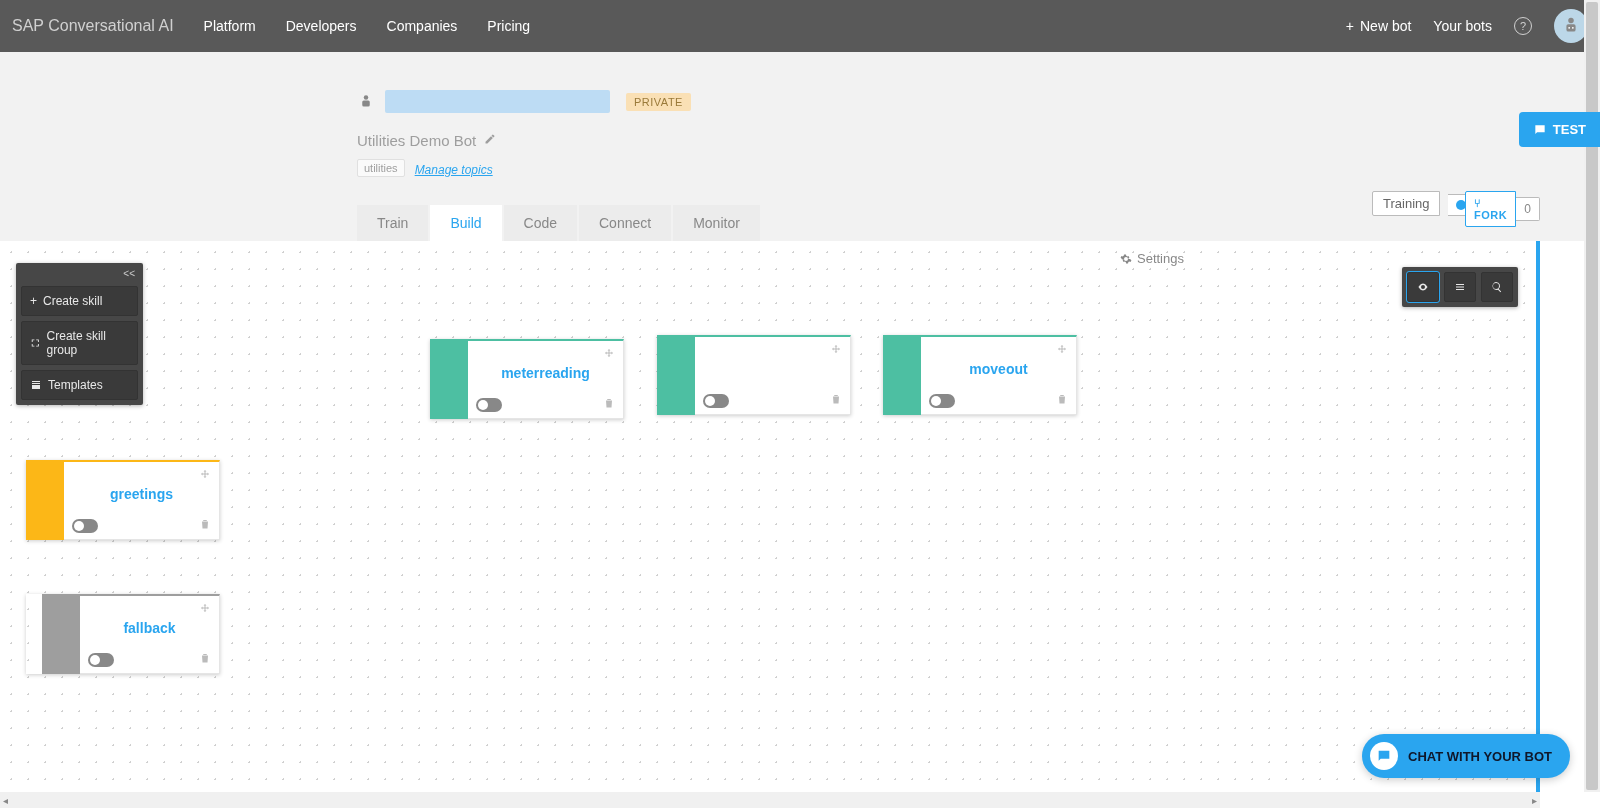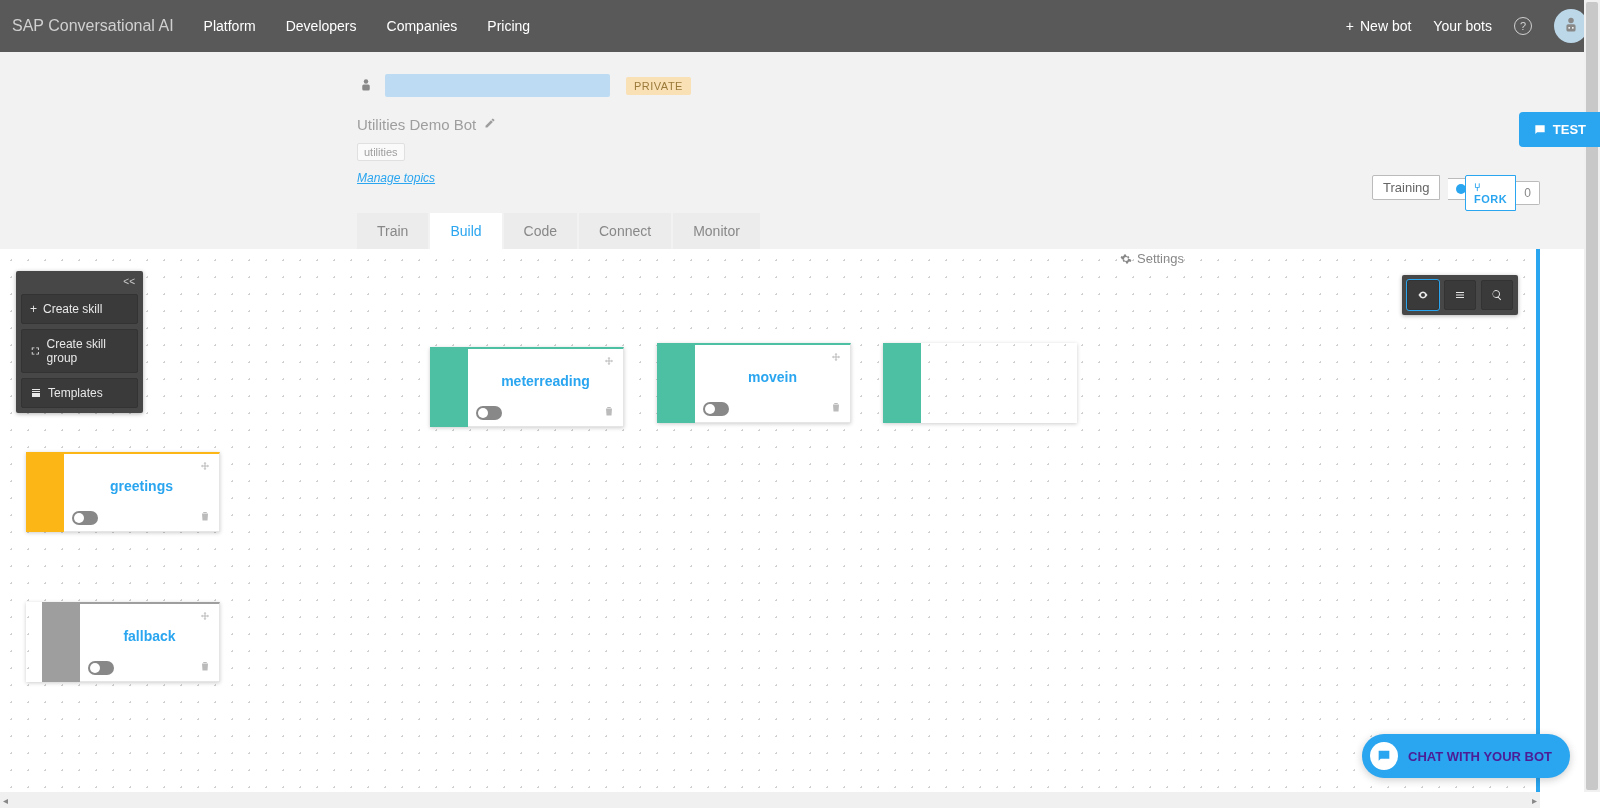--- a/index.html
+++ b/index.html
@@ -10,37 +10,37 @@
 .topbar .nav a { color: #fff; font-size: 14px; text-decoration: none; cursor: pointer; }
 .topbar .spacer { flex: 1; }
 .topbar .right { display: flex; align-items: center; gap: 22px; }
 .topbar .right a { color: #fff; font-size: 14px; text-decoration: none; cursor: pointer; display: flex; align-items: center; gap: 6px; }
 .topbar .help-icon { width: 18px; height: 18px; border: 1.5px solid #d0d0d0; border-radius: 50%; display: flex; align-items: center; justify-content: center; font-size: 11px; color: #d0d0d0; }
 .avatar-wrap { width: 34px; height: 34px; border-radius: 50%; background: #bcd7e8; display: flex; align-items: center; justify-content: center; position: relative; }
 .avatar-wrap .robot { width: 22px; height: 22px; }
 
 .sub-header { background: #f2f2f2; padding: 22px 0 0 0; position: relative; }
 .sub-inner { margin-left: 357px; width: 830px; }
-.row1 { display: flex; align-items: center; gap: 10px; }
+.row1 { display: flex; align-items: center; gap: 10px; margin-top: 16px; }
 .bot-icon { width: 18px; height: 18px; }
 .name-placeholder { width: 225px; height: 23px; background: #bddcf4; border-radius: 2px; }
 .badge-private { background: #fae0b5; color: #9a7a3a; font-size: 11px; letter-spacing: 0.5px; padding: 3px 8px; border-radius: 2px; margin-left: 6px; }
 .training-box { display: flex; align-items: flex-end; position: absolute; left: 1015px; top: 78px; gap: 8px; }
 .training-box .tbtn { border: 1px solid #bbb; background: #fff; color: #666; font-size: 13px; padding: 4px 10px; border-radius: 2px 0 0 2px; }
 .training-box .tdot { border: 1px solid #bbb; border-left: none; background: #fff; padding: 5px 8px; border-radius: 0 2px 2px 0; }
 .tdot .dot { width: 10px; height: 10px; background: #2aa5ef; border-radius: 50%; display: block; }
 .fork-box { display: flex; align-items: center; position: absolute; left: 1108px; top: 78px; }
 .fork-box .fbtn { border: 1px solid #2aa5ef; color: #2aa5ef; background: #fff; font-size: 11px; font-weight: bold; letter-spacing: 0.5px; padding: 5px 8px; border-radius: 2px 0 0 2px; }
 .fork-box .fcount { border: 1px solid #bbb; border-left: none; color: #888; font-size: 12px; padding: 4px 8px; border-radius: 0 2px 2px 0; background: #fff; }
 .training-row { position: relative; height: 0; }
 
 .row2 { margin-top: 18px; display: flex; align-items: center; gap: 8px; }
 .row2 .desc { color: #9e9e9e; font-size: 15px; }
 .row2 .pencil { color: #9e9e9e; cursor: pointer; }
-.row3 { margin-top: 10px; display: flex; align-items: flex-start; gap: 10px; flex-direction: column; }
+.row3 { margin-top: 10px; display: flex; align-items: flex-end; gap: 10px; }
 .tag-box { border: 1px solid #e0e0e0; color: #9e9e9e; font-size: 11px; padding: 2px 6px; border-radius: 2px; background: #fafafa; }
 .manage-link { color: #2aa5ef; font-size: 12px; text-decoration: underline; cursor: pointer; font-style: italic; }
 
 .tabs-row { margin-top: 28px; display: flex; align-items: center; }
 .tabs { display: flex; gap: 2px; }
 .tab { background: #ececec; color: #888; font-size: 14px; padding: 10px 20px; cursor: pointer; }
 .tab.active { background: #fff; color: #2aa5ef; }
 .settings-link { margin-left: auto; margin-right: 0; color: #888; font-size: 13px; display: flex; align-items: center; gap: 5px; cursor: pointer; position: absolute; left: 1120px; top: 199px; }
 
 .canvas { position: relative; width: 1540px; height: 555px; background-image: radial-gradient(circle, #d0d0d0 1px, transparent 1px); background-size: 17px 17px; background-position: 3px 3px; border-right: 4px solid #2aa5ef; }
@@ -65,21 +65,21 @@
 
 .teal .color-bar { background: #4dbfa2; }
 .teal .body { border-top: 2px solid #4dbfa2; }
 .orange .color-bar { background: #fcb717; }
 .orange .body { border-top: 2px solid #fcb717; }
 .gray .color-bar { background: #9e9e9e; }
 .gray .body { border-top: 2px solid #9e9e9e; }
 
 .test-btn { position: absolute; right: 0; top: 112px; background: #2aa5ef; color: #fff; padding: 10px 14px; font-size: 13px; font-weight: bold; border-radius: 4px 0 0 4px; cursor: pointer; display: flex; align-items: center; gap: 6px; z-index: 50; }
 
-.chat-btn { position: absolute; right: 30px; bottom: 30px; background: #2aa5ef; color: #4c1d95; padding: 8px 18px 8px 8px; border-radius: 22px; font-size: 13px; font-weight: bold; display: flex; align-items: center; gap: 10px; cursor: pointer; box-shadow: 0 2px 8px rgba(0,0,0,0.2); z-index: 50; }
+.chat-btn { position: absolute; right: 30px; bottom: 30px; background: #2aa5ef; color: #0f172a; padding: 8px 18px 8px 8px; border-radius: 22px; font-size: 13px; font-weight: bold; display: flex; align-items: center; gap: 10px; cursor: pointer; box-shadow: 0 2px 8px rgba(0,0,0,0.2); z-index: 50; }
 .chat-btn .bubble { width: 28px; height: 28px; background: #fff; border-radius: 50%; display: flex; align-items: center; justify-content: center; }
 .chat-btn .bubble svg { width: 16px; height: 16px; }
 
 .hscroll { position: absolute; left: 0; bottom: 0; width: 1540px; height: 16px; background: #f0f0f0; display: flex; align-items: center; }
 .hscroll::before { content: '◂'; color: #888; font-size: 10px; padding: 0 3px; }
 .hscroll::after { content: '▸'; color: #888; font-size: 10px; padding: 0 3px; margin-left: auto; }
 
 .vscroll { position: absolute; right: 0; top: 0; width: 16px; height: 792px; background: #f0f0f0; }
 .vscroll .thumb { position: absolute; top: 2px; left: 2px; width: 12px; height: 788px; background: #c8c8c8; border-radius: 2px; }
 
@@ -222,33 +222,44 @@
             </svg></div>
         </div>
       </div>
     </div>
     <div class="skill-card teal" style="left: 657px; top: 94px;">
       <div class="color-bar"></div>
       <div class="body">
         <div class="move"><svg class="ico" viewBox="0 0 24 24">
             <path d="M12 2l3 3h-2v4h4V7l3 3-3 3v-2h-4v4h2l-3 3-3-3h2v-4H7v2l-3-3 3-3v2h4V5H9l3-3z"></path>
           </svg></div>
-        <div class="title">movein</div>
         <div class="footer">
           <div class="toggle"></div>
           <div class="trash"><svg class="ico" viewBox="0 0 24 24">
               <path d="M6 7h12l-1 14H7L6 7zm3-3h6l1 2H8l1-2z"></path>
             </svg></div>
         </div>
       </div>
     </div>
     <div class="skill-card teal" style="left: 883px; top: 94px;">
       <div class="color-bar"></div>
-    </div>
-    <div class="skill-card orange" style="left: 26px; top: 203px;">
+      <div class="body">
+        <div class="move"><svg class="ico" viewBox="0 0 24 24">
+            <path d="M12 2l3 3h-2v4h4V7l3 3-3 3v-2h-4v4h2l-3 3-3-3h2v-4H7v2l-3-3 3-3v2h4V5H9l3-3z"></path>
+          </svg></div>
+        <div class="title">moveout</div>
+        <div class="footer">
+          <div class="toggle"></div>
+          <div class="trash"><svg class="ico" viewBox="0 0 24 24">
+              <path d="M6 7h12l-1 14H7L6 7zm3-3h6l1 2H8l1-2z"></path>
+            </svg></div>
+        </div>
+      </div>
+    </div>
+    <div class="skill-card orange" style="left: 26px; top: 219px;">
       <div class="color-bar"></div>
       <div class="body">
         <div class="move"><svg class="ico" viewBox="0 0 24 24">
             <path d="M12 2l3 3h-2v4h4V7l3 3-3 3v-2h-4v4h2l-3 3-3-3h2v-4H7v2l-3-3 3-3v2h4V5H9l3-3z"></path>
           </svg></div>
         <div class="title">greetings</div>
         <div class="footer">
           <div class="toggle"></div>
           <div class="trash"><svg class="ico" viewBox="0 0 24 24">
               <path d="M6 7h12l-1 14H7L6 7zm3-3h6l1 2H8l1-2z"></path>

